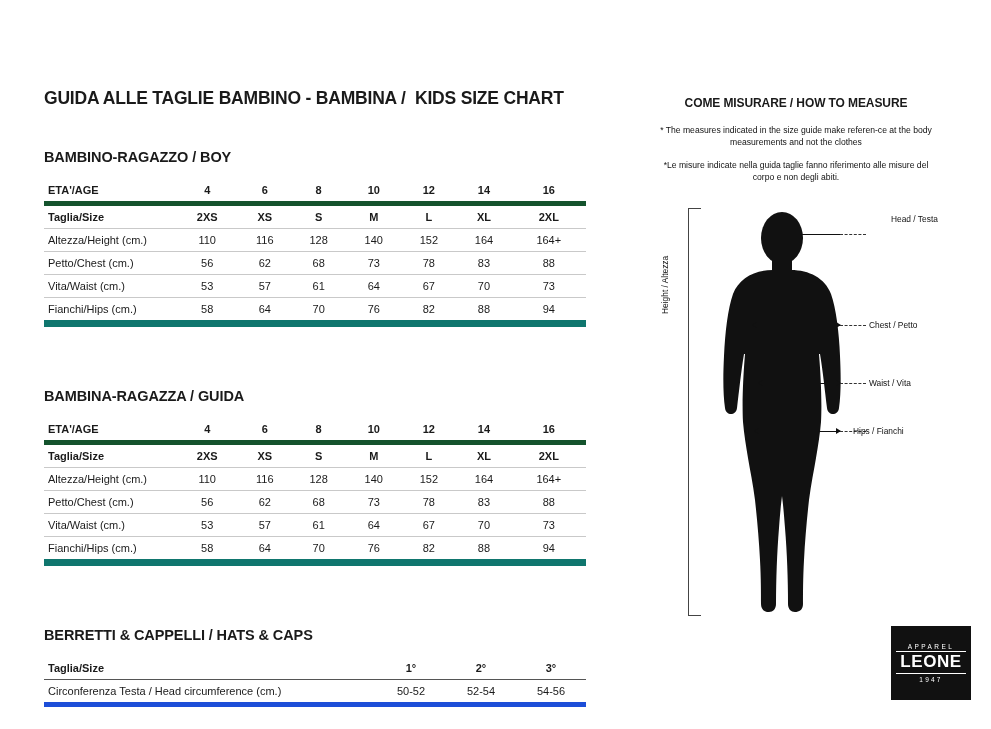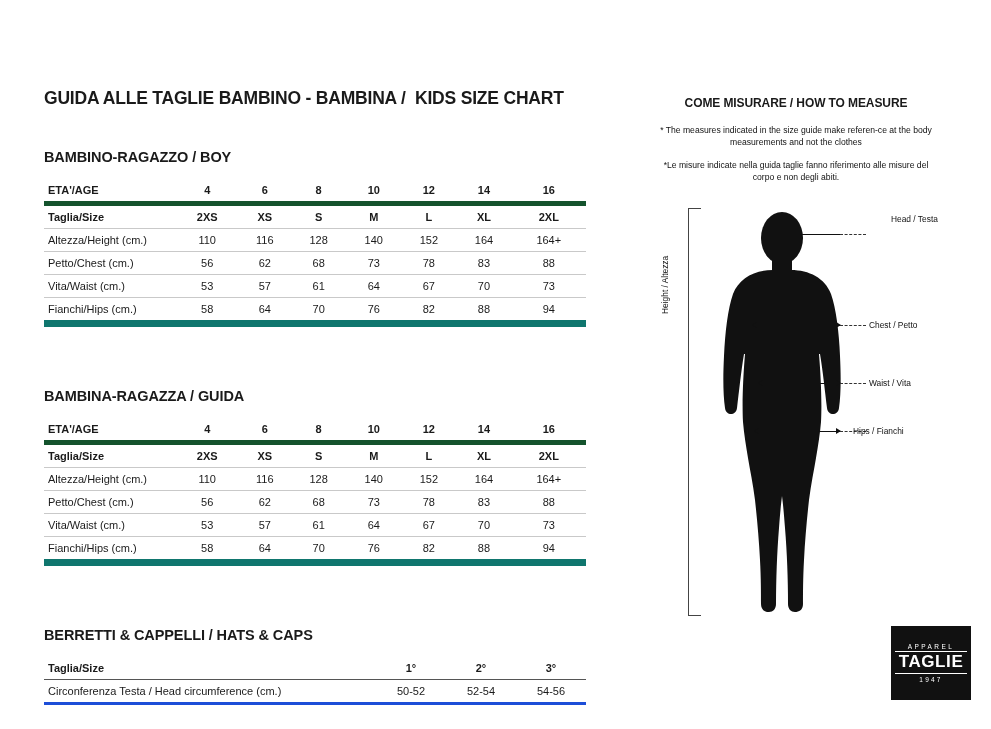--- a/index.html
+++ b/index.html
@@ -80,21 +80,21 @@
     padding: 5px 0;
     border-bottom: 1px solid #c9c9c9;
     text-align: center;
     white-space: nowrap;
   }
   table.hats-table tr.head-row td {
     font-weight: bold;
     border-bottom: 1px solid #555;
   }
   table.hats-table tr:last-child td {
-    border-bottom: 3px solid #1d4ed8;
+    border-bottom: 5px solid #1d4ed8;
     margin-top: 40px;
   }
   table.hats-table td.rowlabel {
     text-align: left;
     padding-left: 4px;
   }
 
   
   .right-col {
     position: absolute;
@@ -447,17 +447,17 @@
     <div class="measure-solid" style="left:120px; top:235px; width:84px;"></div>
     <div class="arrow-l" style="left:118px; top:232px;"></div>
     <div class="arrow-r" style="left:200px; top:232px;"></div>
     <div class="measure-line" style="left:204px; top:235px; width:26px;"></div>
     <div class="measure-label" style="left:217px; top:230px;">Hips / Fianchi</div>
 
   </div>
 
   <div class="logo-box">
     <div class="logo-apparel">APPAREL</div>
-    <div class="logo-name">TAGLIE</div>
+    <div class="logo-name">LEONE</div>
     <div class="logo-year">1947</div>
   </div>
 
 </div>
 
 </body></html>

